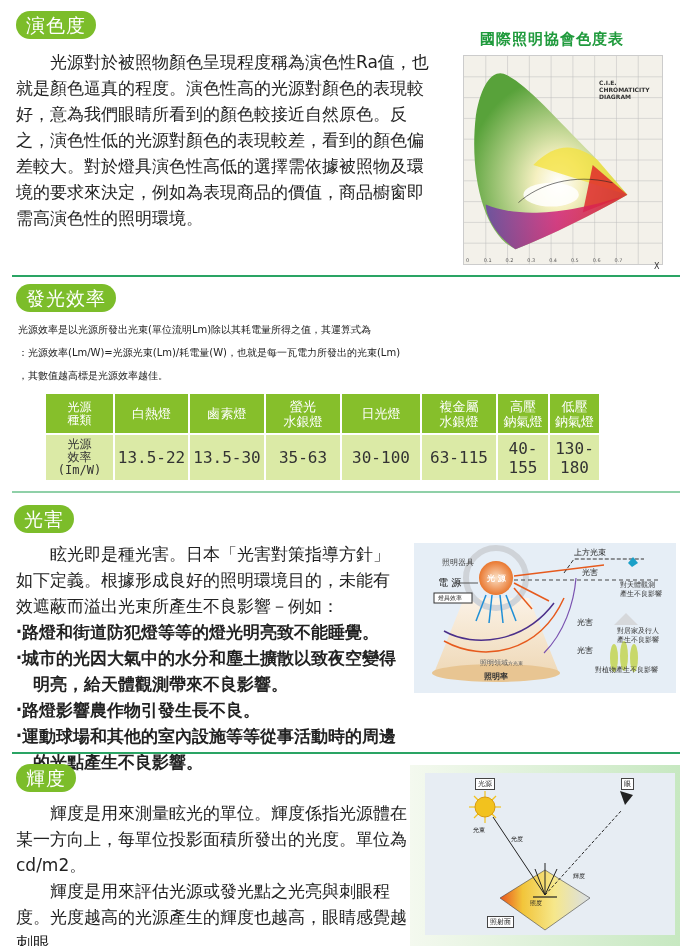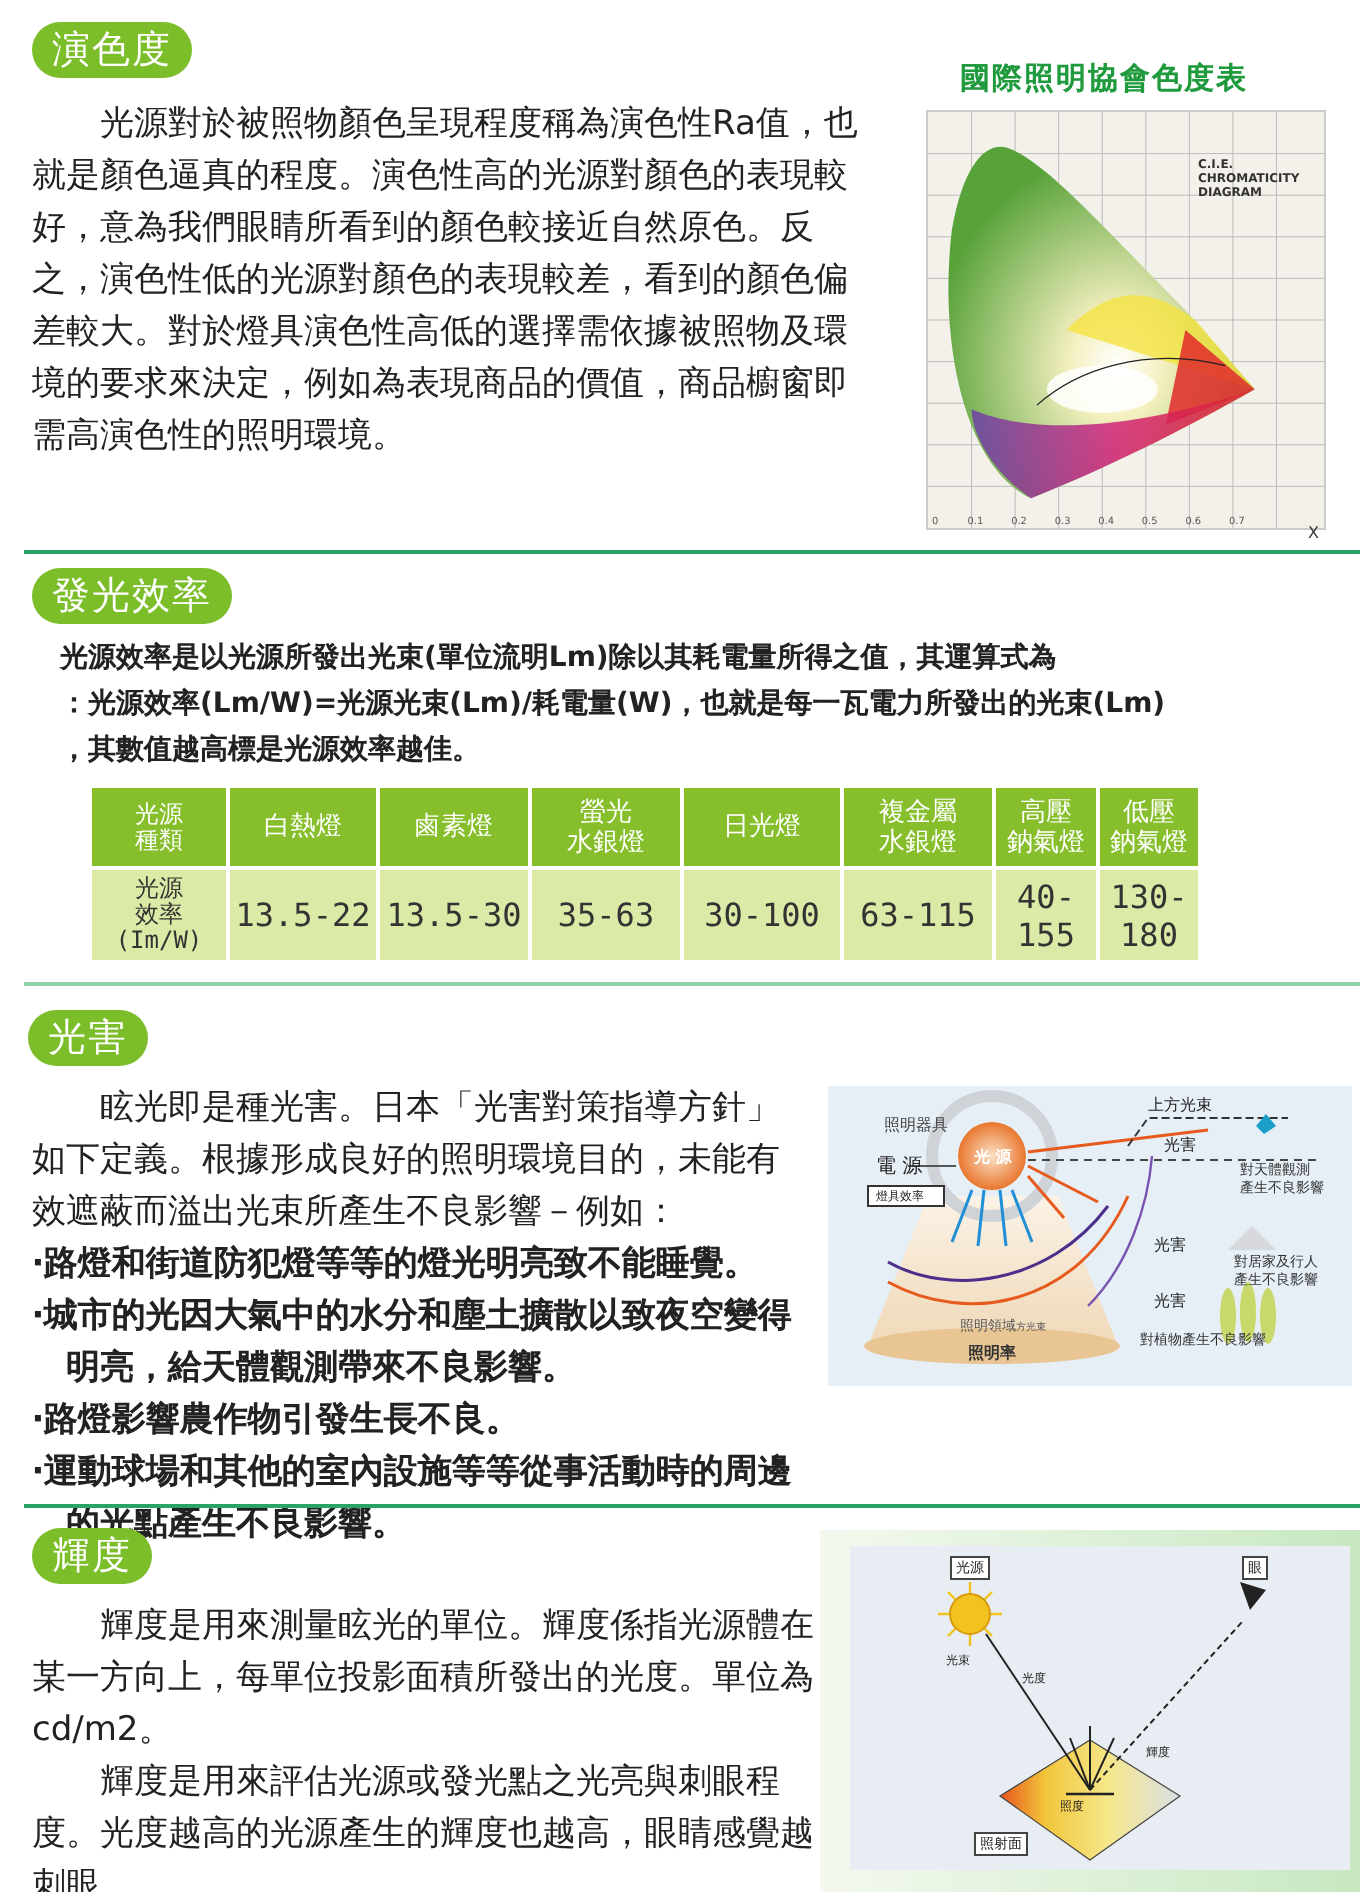--- a/index.html
+++ b/index.html
@@ -110,21 +110,21 @@
     <div>CHROMATICITY</div>
     <div>DIAGRAM</div>
   </div>
 </div>
 <div style="position:absolute;left:654px;top:262px;font-size:8px;color:#333;">X</div>
 
 <div class="sep" style="top:275px;"></div>
 
 <div class="badge" style="left:16px;top:284px;">發光效率</div>
 
-<div class="para" style="left:30px;top:318px;width:650px;font-size:14px;line-height:23px;font-weight:bold;">
+<div class="para" style="left:18px;top:318px;width:650px;font-size:10px;line-height:23px;">
   <p>光源效率是以光源所發出光束(單位流明Lm)除以其耗電量所得之值，其運算式為</p>
   <p>：光源效率(Lm/W)=光源光束(Lm)/耗電量(W)，也就是每一瓦電力所發出的光束(Lm)</p>
   <p>，其數值越高標是光源效率越佳。</p>
 </div>
 
 <table class="eff-table">
   <tbody>
       <tr>
     <th class="rowhead" style="width:68px;">
       <div>光源</div>
@@ -240,21 +240,21 @@
   <div style="position:absolute;left:163px;top:74px;font-size:8px;color:#222;">光害</div>
   <div style="position:absolute;left:163px;top:102px;font-size:8px;color:#222;">光害</div>
   <div style="position:absolute;left:206px;top:38px;font-size:7px;line-height:9px;color:#333;">
     <div>對天體觀測</div>
     <div>產生不良影響</div>
   </div>
   <div style="position:absolute;left:203px;top:84px;font-size:7px;line-height:9px;color:#333;">
     <div>對居家及行人</div>
     <div>產生不良影響</div>
   </div>
-  <div style="position:absolute;left:156px;top:122px;font-size:7px;color:#333;">對植物產生不良影響</div>
+  <div style="position:absolute;left:181px;top:122px;font-size:7px;color:#333;">對植物產生不良影響</div>
   <div style="position:absolute;left:66px;top:115px;font-size:7px;color:#555;">
     <span>照明領域</span><span style="font-size:5px;">方光束</span>
   </div>
   <div style="position:absolute;left:70px;top:128px;font-size:8px;font-weight:bold;color:#333;">照明率</div>
 </div>
 
 <div class="sep" style="top:752px;"></div>
 
 <div class="badge" style="left:16px;top:764px;">輝度</div>
 

